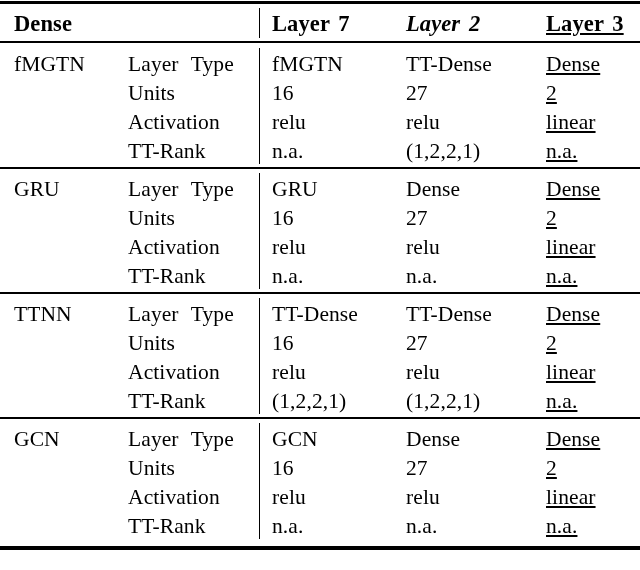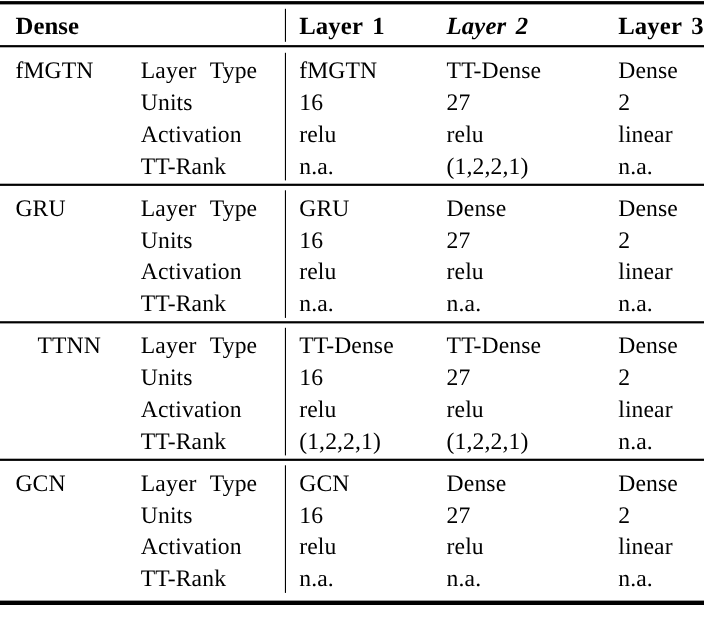--- a/index.html
+++ b/index.html
@@ -61,21 +61,21 @@
   .hdr {
     font-weight: bold;
     font-size: 22.5px;
   }
 
   
   .col-model    { left: 14px; }
   .col-prop     { left: 128px; }
   .col-l1       { left: 272px; }
   .col-l2       { left: 406px; }
-  .col-l3       { left: 562px; }
+  .col-l3       { left: 546px; text-decoration: underline; }
   .prop-spread  { word-spacing: 7px; }
   .hdr-spread   { word-spacing: 3px; }
 
   
   #caption-sliver {
     position: absolute;
     left: 0;
     top: 563px;
     width: 640px;
     height: 7px;
@@ -99,21 +99,21 @@
   <div class="rule rule-sep3"></div>
   <div class="rule rule-bottom"></div>
 
   <div class="vrule vrule-head"></div>
   <div class="vrule vrule-b0"></div>
   <div class="vrule vrule-b1"></div>
   <div class="vrule vrule-b2"></div>
   <div class="vrule vrule-b3"></div>
 
   <div class="cell hdr col-model" style="top:13px;">Dense</div>
-  <div class="cell hdr col-l1 hdr-spread" style="top:13px;">Layer 1</div>
+  <div class="cell hdr col-l1 hdr-spread" style="top:13px;">Layer 7</div>
   <div class="cell hdr col-l2 hdr-spread" style="top:13px;font-style:italic;">Layer 2</div>
   <div class="cell hdr col-l3 hdr-spread" style="top:13px;">Layer 3</div>
 
   <div class="cell col-model" style="top:54px;">fMGTN</div>
 
   <div class="cell col-prop prop-spread" style="top:54px;">Layer Type</div>
   <div class="cell col-l1" style="top:54px;">fMGTN</div>
   <div class="cell col-l2" style="top:54px;">TT-Dense</div>
   <div class="cell col-l3" style="top:54px;">Dense</div>
 
@@ -147,21 +147,21 @@
   <div class="cell col-prop" style="top:237px;">Activation</div>
   <div class="cell col-l1" style="top:237px;">relu</div>
   <div class="cell col-l2" style="top:237px;">relu</div>
   <div class="cell col-l3" style="top:237px;">linear</div>
 
   <div class="cell col-prop" style="top:266px;">TT-Rank</div>
   <div class="cell col-l1" style="top:266px;">n.a.</div>
   <div class="cell col-l2" style="top:266px;">n.a.</div>
   <div class="cell col-l3" style="top:266px;">n.a.</div>
 
-  <div class="cell col-model" style="top:304px;margin-left:20px;">TTNN</div>
+  <div class="cell col-model" style="top:304px;">TTNN</div>
 
   <div class="cell col-prop prop-spread" style="top:304px;">Layer Type</div>
   <div class="cell col-l1" style="top:304px;">TT-Dense</div>
   <div class="cell col-l2" style="top:304px;">TT-Dense</div>
   <div class="cell col-l3" style="top:304px;">Dense</div>
 
   <div class="cell col-prop" style="top:333px;">Units</div>
   <div class="cell col-l1" style="top:333px;">16</div>
   <div class="cell col-l2" style="top:333px;">27</div>
   <div class="cell col-l3" style="top:333px;">2</div>

